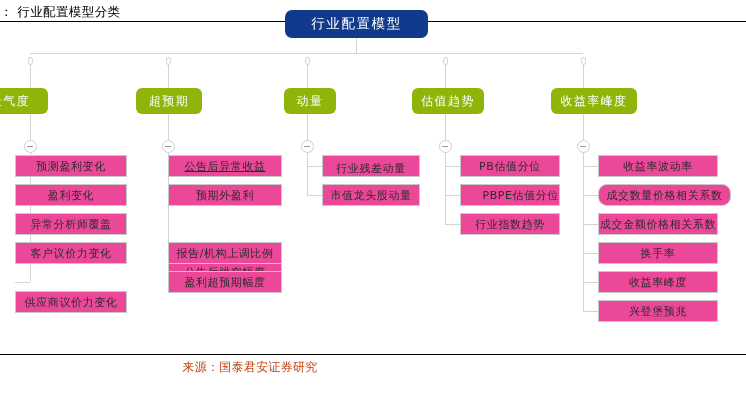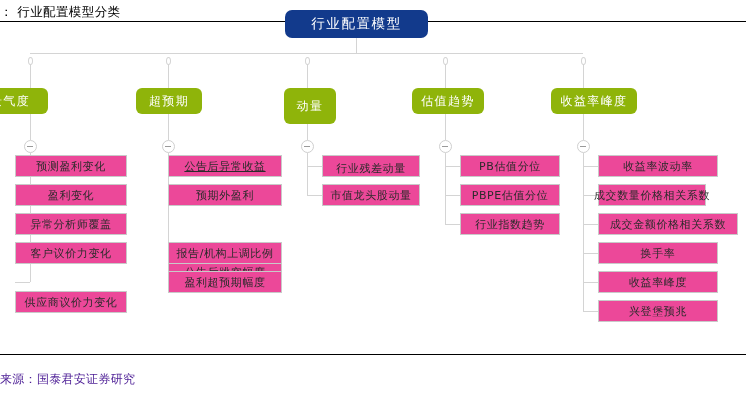--- a/index.html
+++ b/index.html
@@ -44,28 +44,29 @@
     position: absolute;
     left: 0px;
     top: 354px;
     width: 746px;
     height: 0px;
     border-top: 1.3px solid #000000;
   }
   #source-note {
     position: absolute;
     left: 0px;
-    top: 370px;
+    top: 358px;
     width: 500px;
     height: 18px;
     font-size: 12px;
     line-height: 18px;
-    color: #4c1d95;
+    color: #c2410c;
     white-space: nowrap;
     letter-spacing: 0.3px;
+    text-align: center;
   }
 
   
   #tree-canvas {
     position: absolute;
     left: 0px;
     top: 22px;
     width: 746px;
     height: 332px;
   }
@@ -229,56 +230,56 @@
       <div class="node leaf-node" style="left: 168px; top: 191px; width: 114px; height: 22px; margin-top: 48px;">
         <span>公告后跳空幅度</span>
       </div>
       <div class="node leaf-node" style="left: 168px; top: 220px; width: 114px; height: 22px;">
         <span>报告/机构上调比例</span>
       </div>
       <div class="node leaf-node" style="left: 168px; top: 249px; width: 114px; height: 22px;">
         <span>盈利超预期幅度</span>
       </div>
       <div class="branch-dot" style="left: 304.5px; top: 35px;"></div>
-      <div class="node cat-node" style="left: 284px; top: 66px; width: 52px; height: 36px;">
+      <div class="node cat-node" style="left: 284px; top: 66px; width: 52px; height: 26px;">
         <span>动量</span>
       </div>
       <div class="collapse-marker" style="left: 300.5px; top: 118px;"></div>
       <div class="node leaf-node" style="left: 322px; top: 133px; width: 98px; height: 22px; align-items: flex-end;">
         <span>行业残差动量</span>
       </div>
       <div class="node leaf-node" style="left: 322px; top: 162px; width: 98px; height: 22px;">
         <span>市值龙头股动量</span>
       </div>
       <div class="branch-dot" style="left: 442.5px; top: 35px;"></div>
       <div class="node cat-node" style="left: 412px; top: 66px; width: 72px; height: 26px;">
         <span>估值趋势</span>
       </div>
       <div class="collapse-marker" style="left: 438.5px; top: 118px;"></div>
       <div class="node leaf-node" style="left: 460px; top: 133px; width: 100px; height: 22px;">
         <span>PB估值分位</span>
       </div>
-      <div class="node leaf-node" style="left: 460px; top: 162px; width: 100px; height: 22px;">
+      <div class="node leaf-node" style="left: 460px; top: 162px; width: 100px; height: 22px; justify-content: flex-end;">
         <span>PBPE估值分位</span>
       </div>
       <div class="node leaf-node" style="left: 460px; top: 191px; width: 100px; height: 22px;">
         <span>行业指数趋势</span>
       </div>
       <div class="branch-dot" style="left: 580.5px; top: 35px;"></div>
       <div class="node cat-node" style="left: 551px; top: 66px; width: 86px; height: 26px;">
         <span>收益率峰度</span>
       </div>
       <div class="collapse-marker" style="left: 576.5px; top: 118px;"></div>
       <div class="node leaf-node" style="left: 598px; top: 133px; width: 120px; height: 22px;">
         <span>收益率波动率</span>
       </div>
-      <div class="node leaf-node" style="left: 598px; top: 162px; width: 108px; height: 22px;">
+      <div class="node leaf-node" style="left: 598px; top: 162px; width: 133px; height: 22px; border-radius: 9px;">
         <span>成交数量价格相关系数</span>
       </div>
-      <div class="node leaf-node" style="left: 598px; top: 191px; width: 140px; height: 22px;">
+      <div class="node leaf-node" style="left: 598px; top: 191px; width: 120px; height: 22px;">
         <span>成交金额价格相关系数</span>
       </div>
       <div class="node leaf-node" style="left: 598px; top: 220px; width: 120px; height: 22px;">
         <span>换手率</span>
       </div>
       <div class="node leaf-node" style="left: 598px; top: 249px; width: 120px; height: 22px;">
         <span>收益率峰度</span>
       </div>
       <div class="node leaf-node" style="left: 598px; top: 278px; width: 120px; height: 22px;">
         <span>兴登堡预兆</span>

